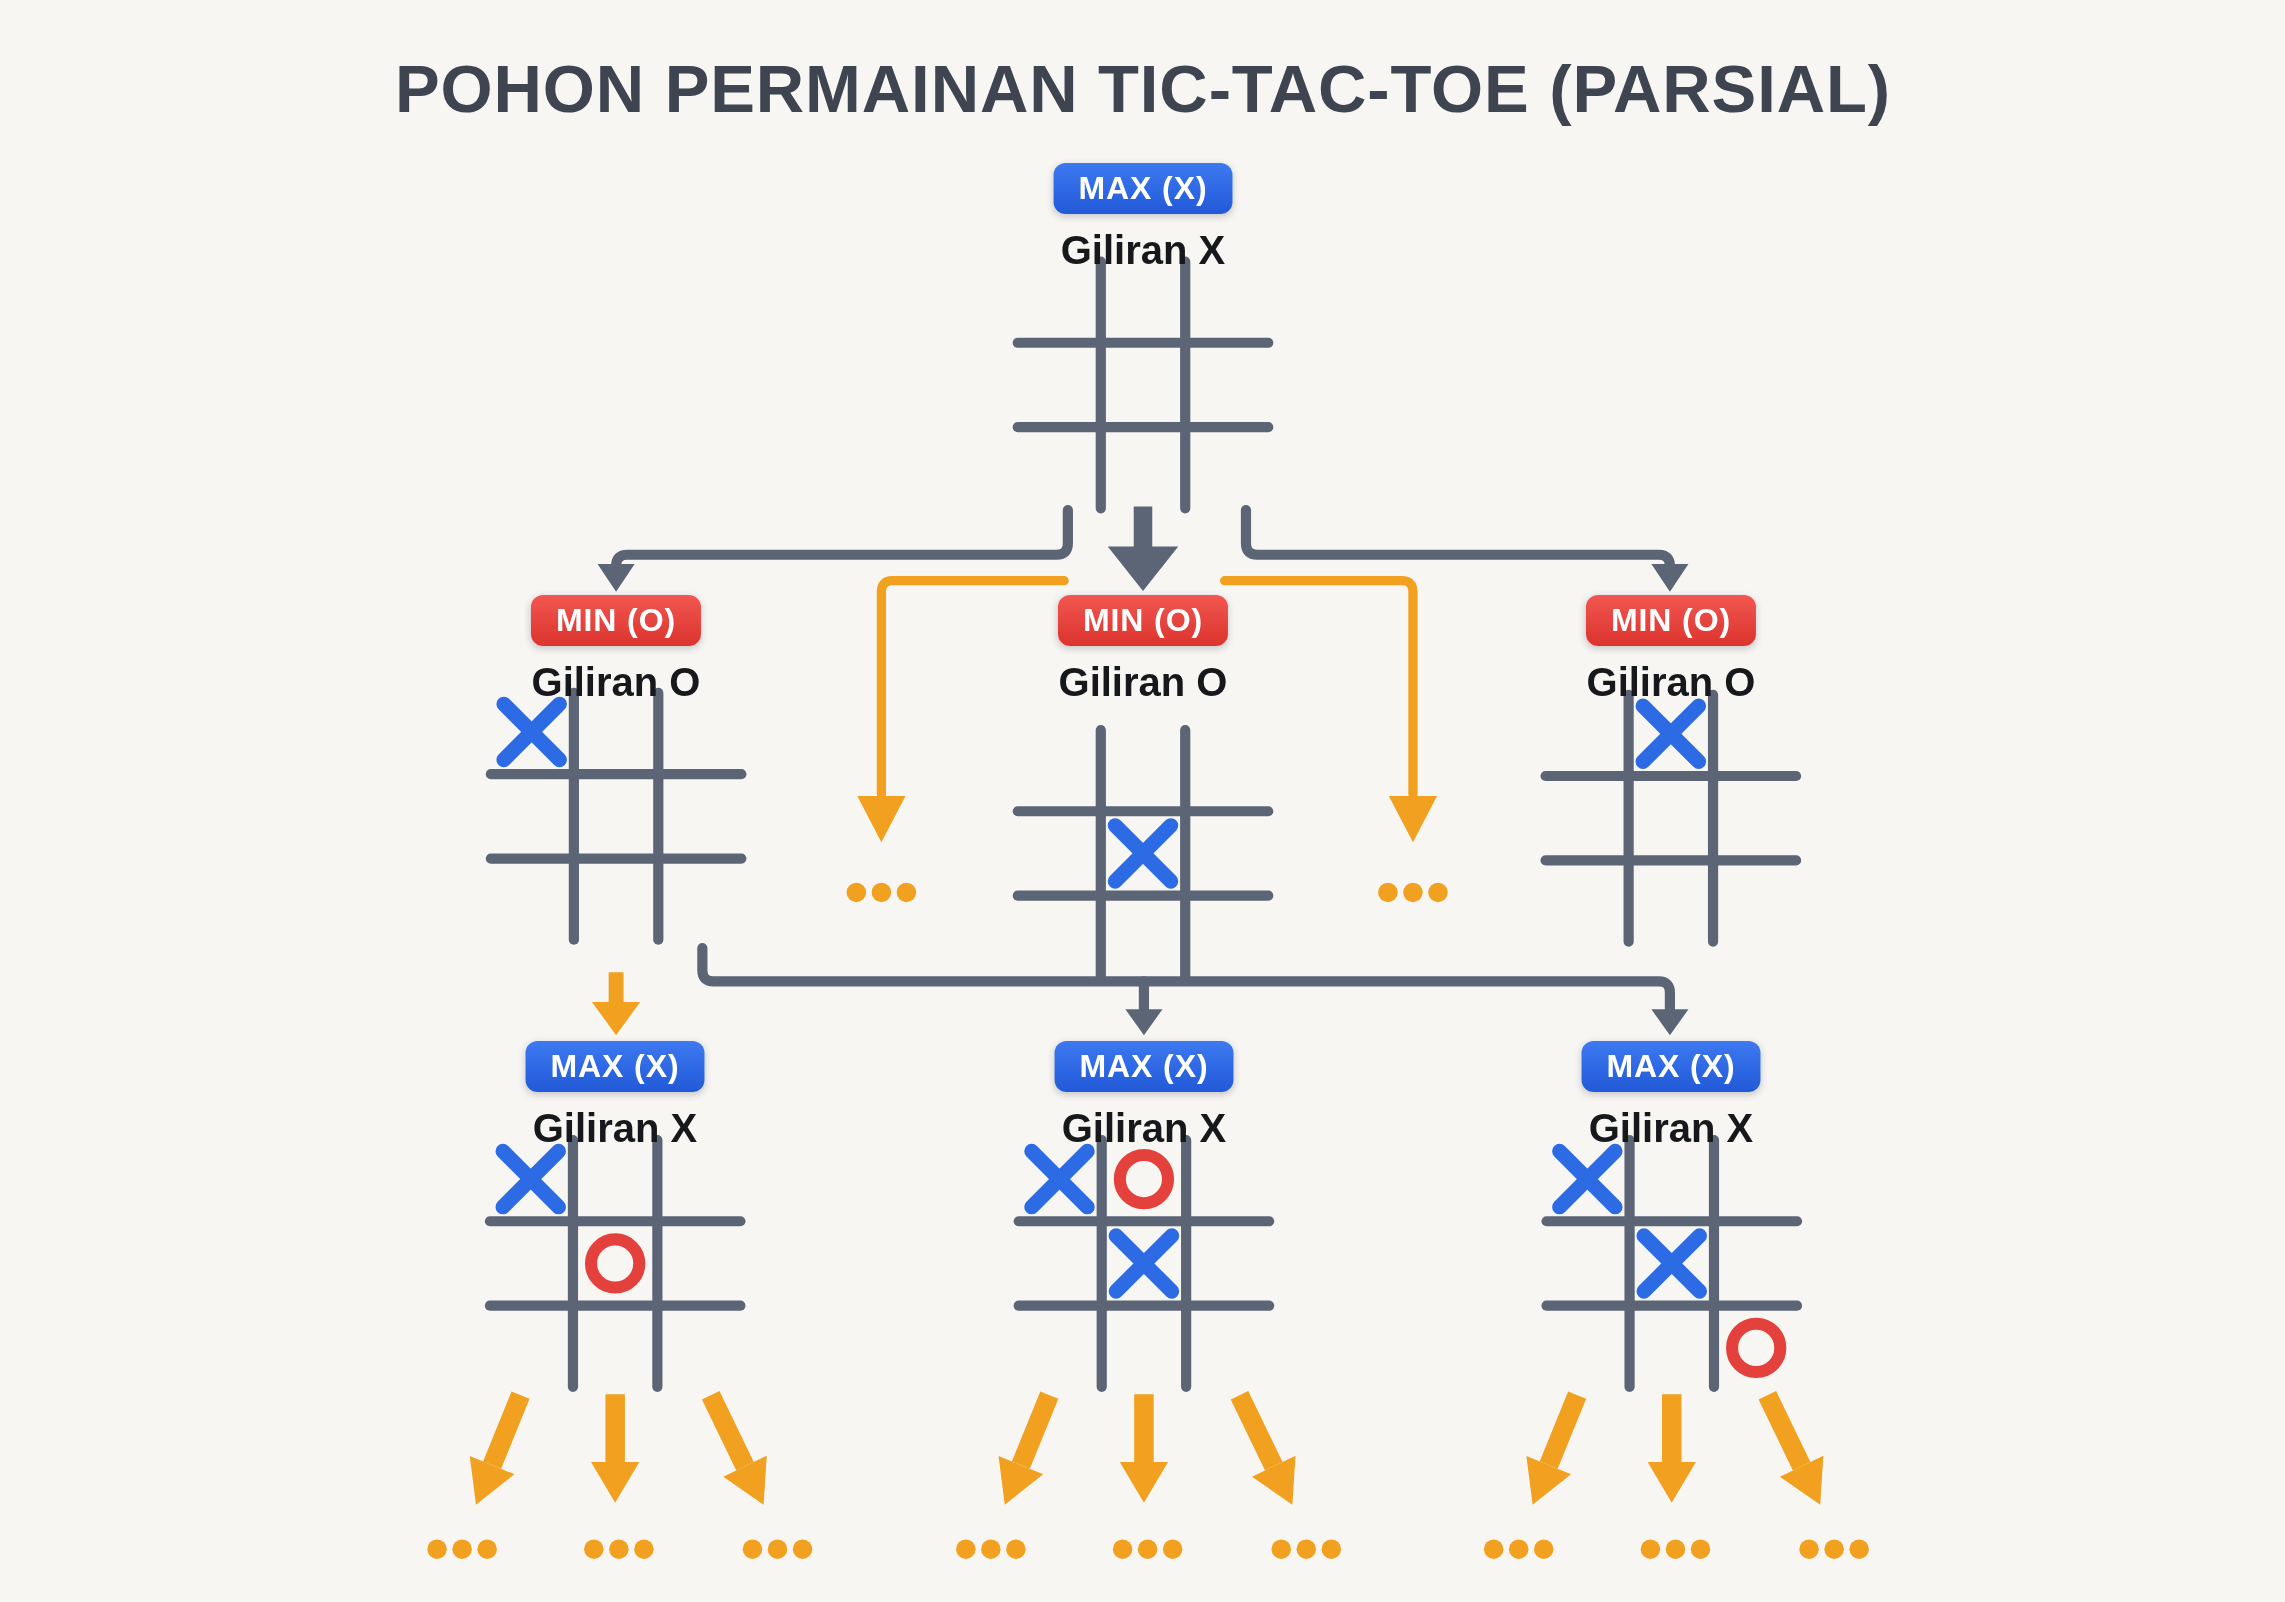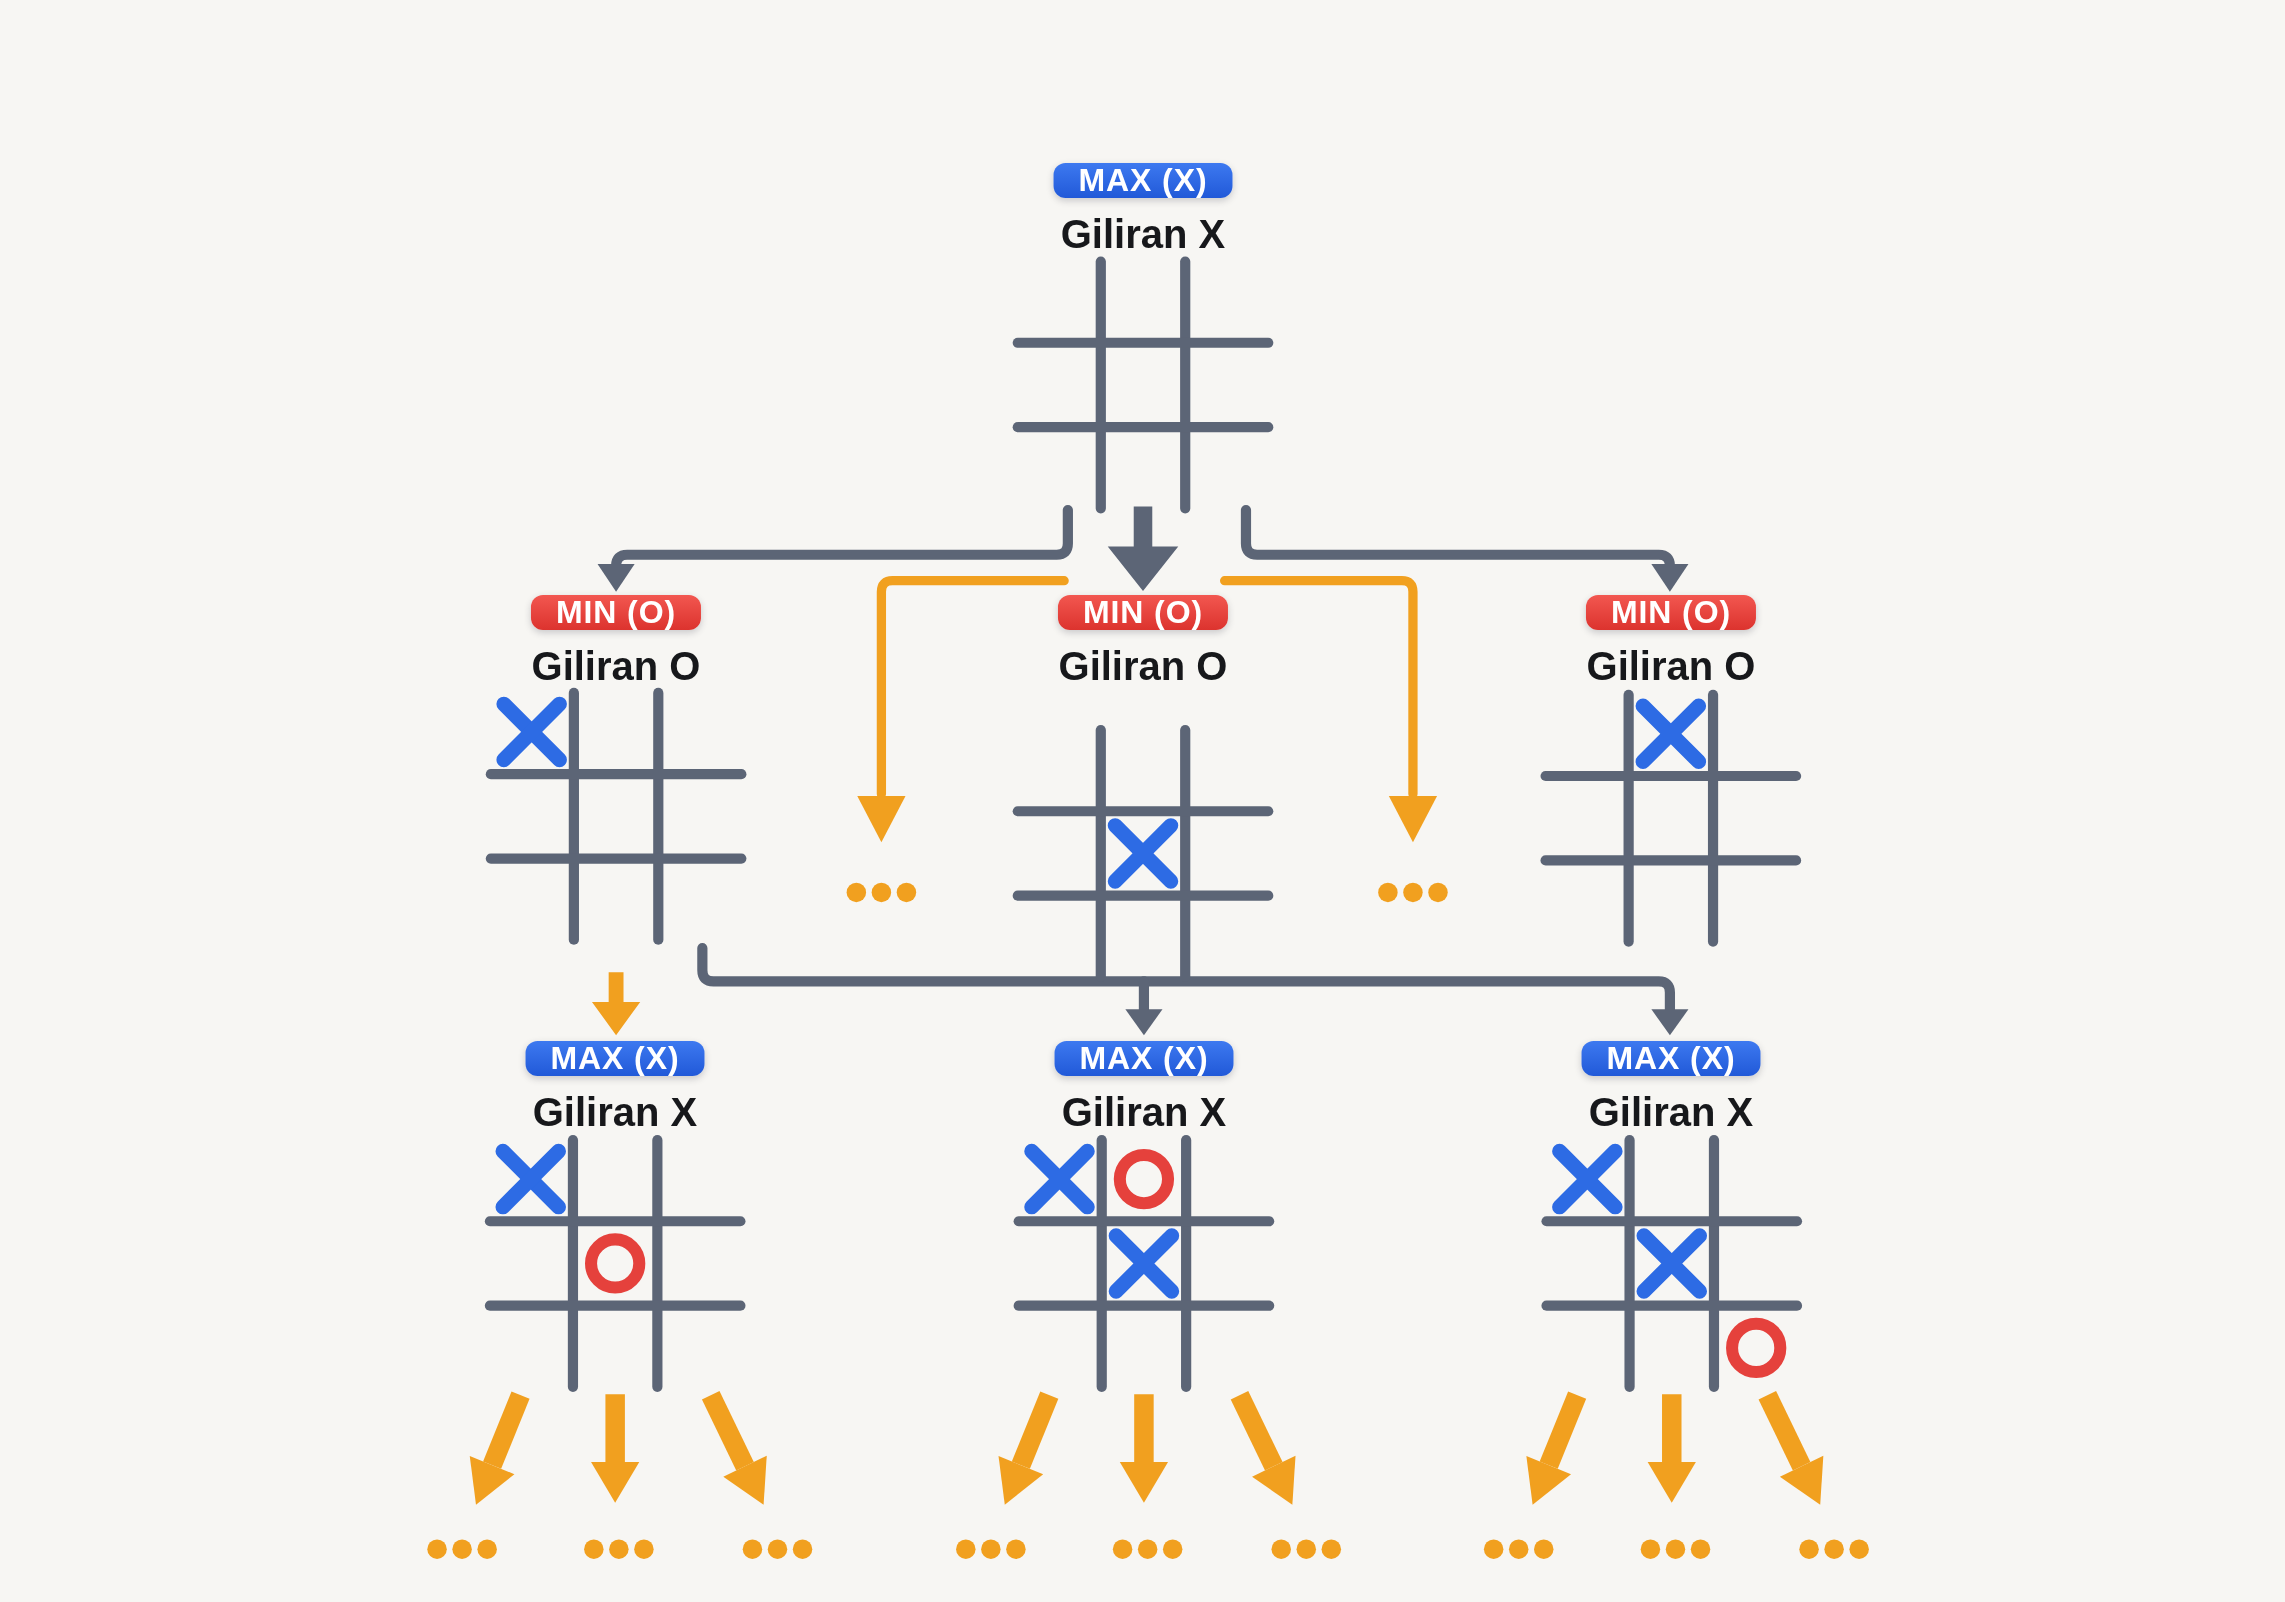--- a/index.html
+++ b/index.html
@@ -20,39 +20,40 @@
   }
   .node{
     position:absolute;
     transform:translateX(-50%);
     text-align:center;
     width:max-content;
     z-index:3;
   }
   .badge{
     display:inline-block;
-    padding:0 25px;
+    padding:8px 25px;
     border-radius:12px;
     font-size:32px;font-weight:700;letter-spacing:0.9px;
     color:#FFFFFF;line-height:1.1;
     box-shadow:0 2.8px 7.4px rgba(40,40,60,.22);
   }
   .badge-max{background:linear-gradient(180deg,#3D79F0 0%,#2159D8 100%);}
   .badge-min{background:linear-gradient(180deg,#F25750 0%,#DC332E 100%);}
   .turn-label{
     margin-top:14px;
     font-size:40px;font-weight:600;
     color:#17181B;
   }
 </style>
 </head>
 <body>
 
 <div class="canvas">
 
+  <div class="title">POHON PERMAINAN TIC-TAC-TOE (PARSIAL)</div>
 
   <svg id="tree-svg" width="2286" height="1603" viewBox="0 0 2464 1728">
       <path d="M 1151 550 L 1151 586 Q 1151 598 1139 598 L 676 598 Q 664 598 664 610 L 664 614" fill="none" stroke="#5C6576" stroke-width="11" stroke-linecap="round" stroke-linejoin="round"></path>
       <path d="M 644 608 L 684 608 L 664 638 Z" fill="#5C6576"></path>
       <path d="M 1343 550 L 1343 586 Q 1343 598 1355 598 L 1788 598 Q 1800 598 1800 610 L 1800 614" fill="none" stroke="#5C6576" stroke-width="11" stroke-linecap="round" stroke-linejoin="round"></path>
       <path d="M 1780 608 L 1820 608 L 1800 638 Z" fill="#5C6576"></path>
       <path d="M 1222 546 L 1242 546 L 1242 589 L 1270 589 L 1232 637 L 1194 589 L 1222 589 Z" fill="#5C6576"></path>
       <path d="M 1147 626 L 962 626 Q 950 626 950 638 L 950 856" fill="none" stroke="#F1A01F" stroke-width="10" stroke-linecap="round" stroke-linejoin="round"></path>
       <path d="M 924 858 L 976 858 L 950 908 Z" fill="#F1A01F"></path>
       <path d="M 1320 626 L 1511 626 Q 1523 626 1523 638 L 1523 856" fill="none" stroke="#F1A01F" stroke-width="10" stroke-linecap="round" stroke-linejoin="round"></path>

